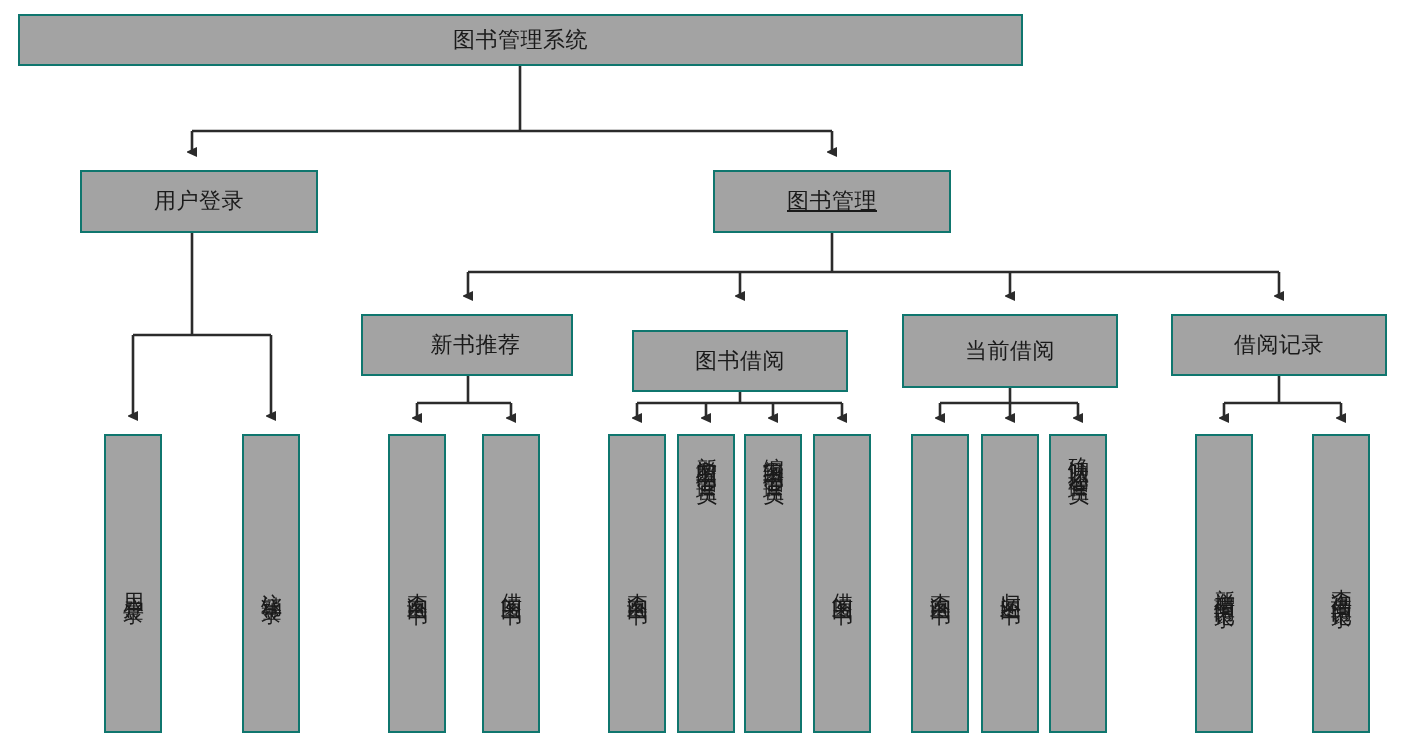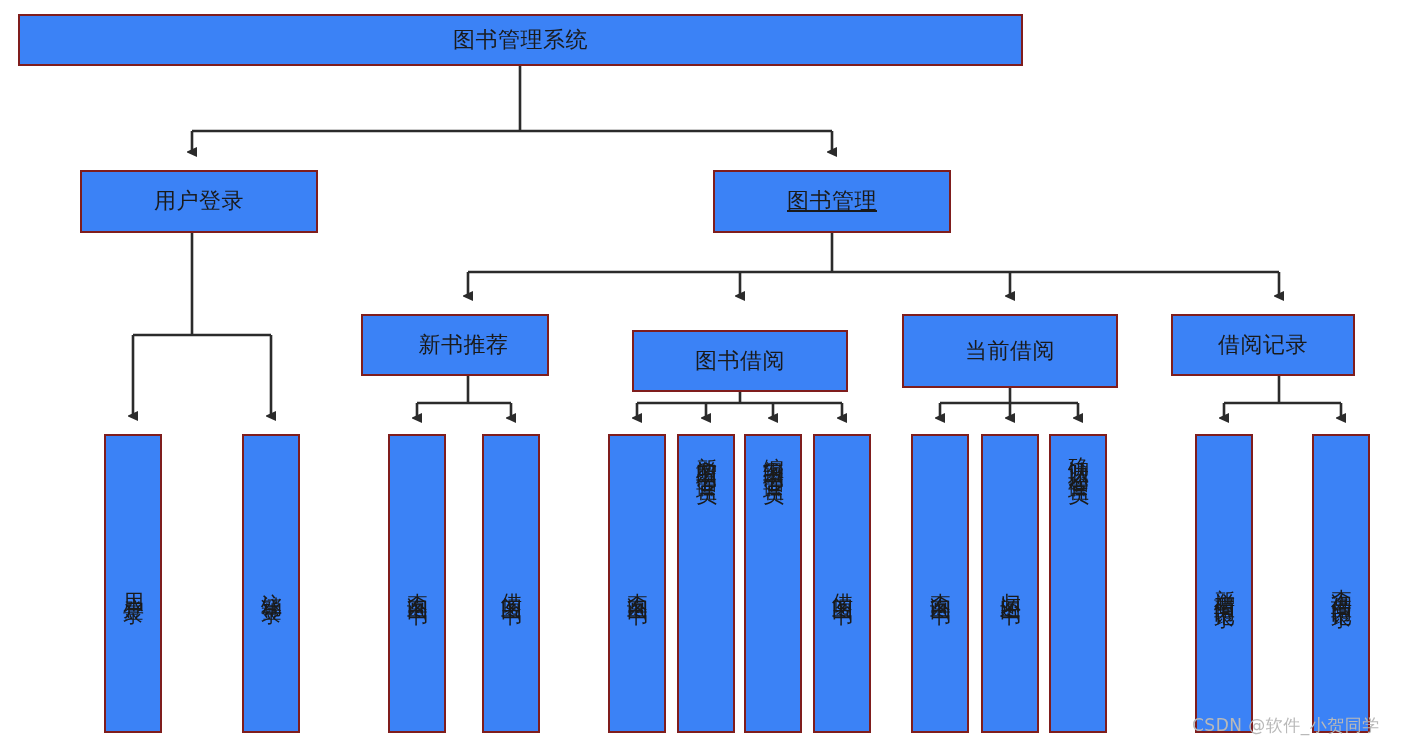--- a/index.html
+++ b/index.html
@@ -22,22 +22,22 @@
     position: absolute;
     left: 0;
     top: 0;
     width: 1405px;
     height: 747px;
     pointer-events: none;
   }
   .node {
     position: absolute;
     box-sizing: border-box;
-    background: #3b82f6;
-    border: 2px solid #7f1d1d;
+    background: #a3a3a3;
+    border: 2px solid #0f766e;
     display: flex;
     align-items: center;
     justify-content: center;
     color: #1a1a1a;
   }
   .node .label {
     display: block;
     text-align: center;
     line-height: 1.04;
     white-space: pre-line;
@@ -140,30 +140,30 @@
     <span class="label">图书管理系统</span>
   </div>
 
   <div class="node horizontal" style="left:80px; top:170px; width:238px; height:63px;">
     <span class="label">用户登录</span>
   </div>
   <div class="node horizontal" style="left:713px; top:170px; width:238px; height:63px;text-decoration:underline;">
     <span class="label">图书管理</span>
   </div>
 
-  <div class="node horizontal" style="left:361px; top:314px; width:188px; height:62px;padding-left:17px;">
+  <div class="node horizontal" style="left:361px; top:314px; width:212px; height:62px;padding-left:17px;">
     <span class="label">新书推荐</span>
   </div>
   <div class="node horizontal" style="left:632px; top:330px; width:216px; height:62px;">
     <span class="label">图书借阅</span>
   </div>
   <div class="node horizontal" style="left:902px; top:314px; width:216px; height:74px;">
     <span class="label">当前借阅</span>
   </div>
-  <div class="node horizontal" style="left:1171px; top:314px; width:184px; height:62px;">
+  <div class="node horizontal" style="left:1171px; top:314px; width:216px; height:62px;">
     <span class="label">借阅记录</span>
   </div>
 
   <div class="node vertical centered" style="left:104px; top:434px; width:58px; height:299px;">
     <span class="label">用户登录</span>
   </div>
   <div class="node vertical centered" style="left:242px; top:434px; width:58px; height:299px;">
     <span class="label">注销登录</span>
   </div>
 
@@ -197,15 +197,14 @@
     <span class="label">确认归还（管理员）</span>
   </div>
 
   <div class="node vertical centered" style="left:1195px; top:434px; width:58px; height:299px;">
     <span class="label">新增借阅记录</span>
   </div>
   <div class="node vertical centered" style="left:1312px; top:434px; width:58px; height:299px;">
     <span class="label">查询借阅记录</span>
   </div>
 
-  <div class="watermark" style="left:1192px; top:714px;">CSDN @软件_小贺同学</div>
 
 </div>
 
 </body></html>

